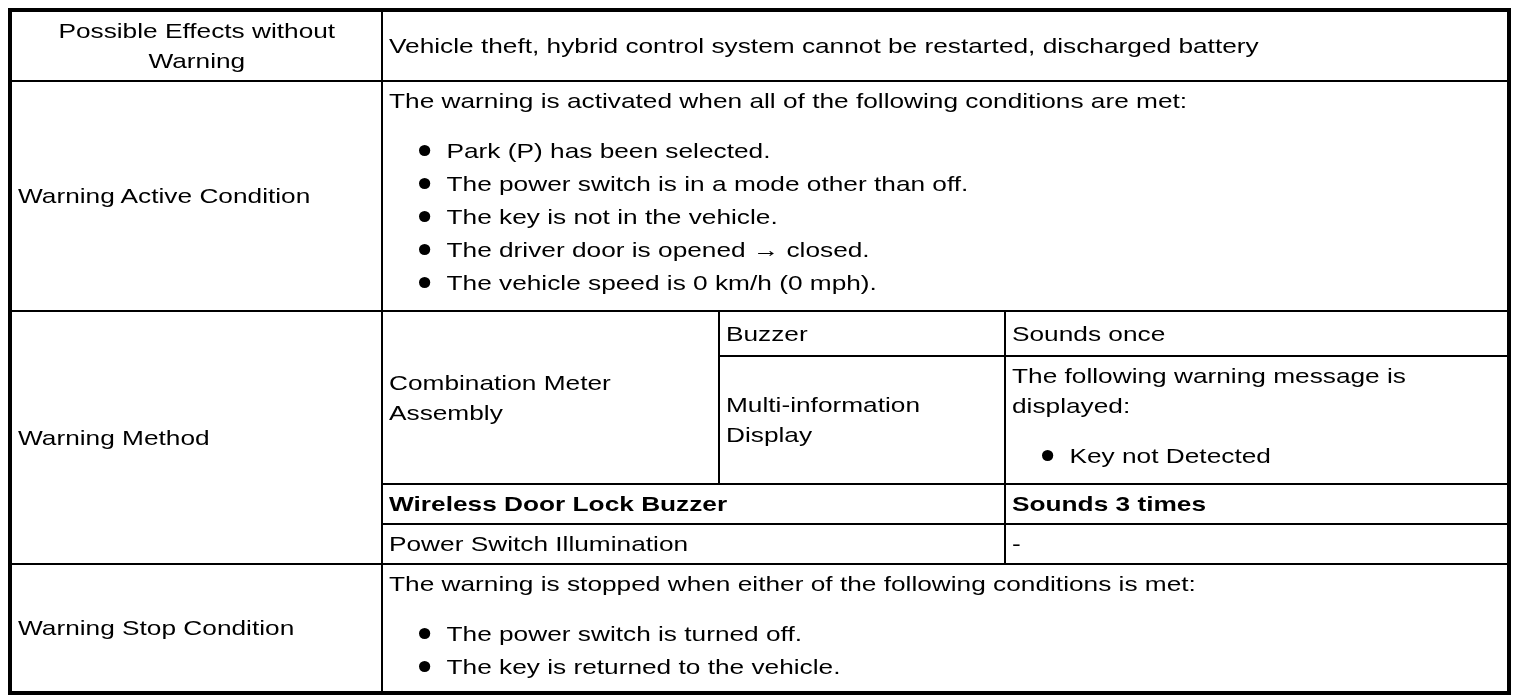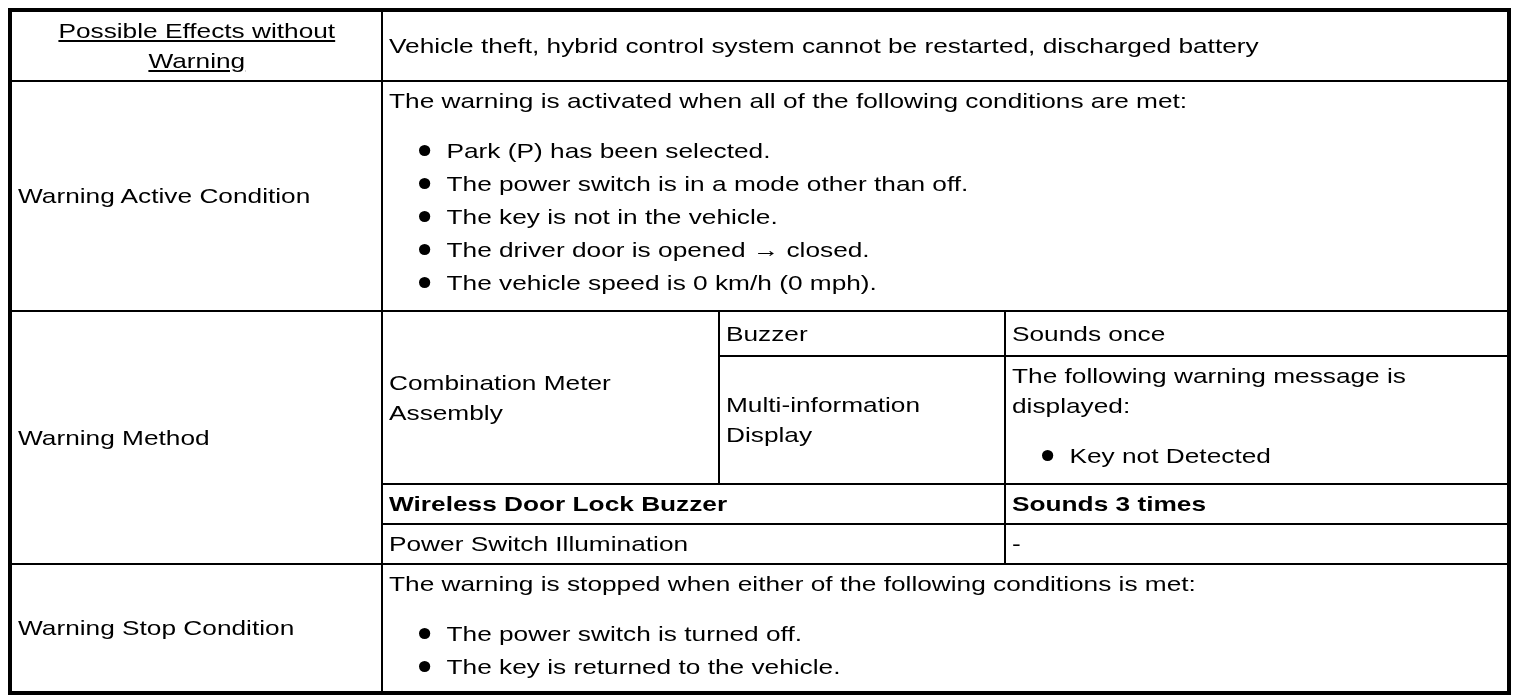--- a/index.html
+++ b/index.html
@@ -23,21 +23,21 @@
     line-height: 30px;
   }
   td {
     border: 2px solid #000000;
     padding: 4px 6px;
     vertical-align: middle;
   }
   td.top {
     vertical-align: top;
   }
-  td.center { text-align: center; text-decoration: underline; }
+  td.center { text-align: center; }
 
   
   .stretch {
     display: block;
     width: 80%;
     transform: scaleX(1.25);
     transform-origin: 0 50%;
   }
   td.center .stretch {
     margin: 0 auto;

